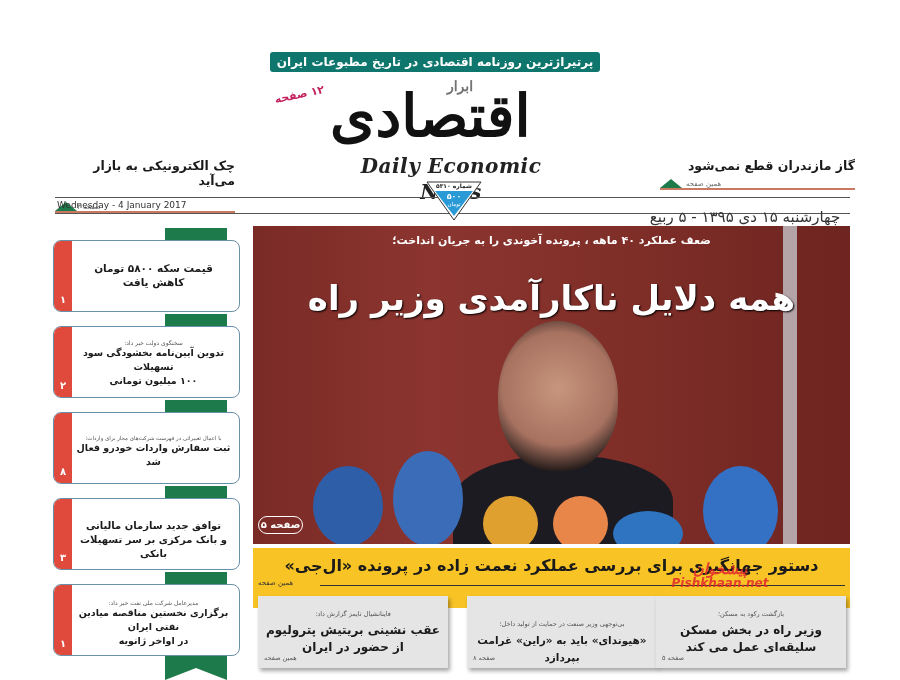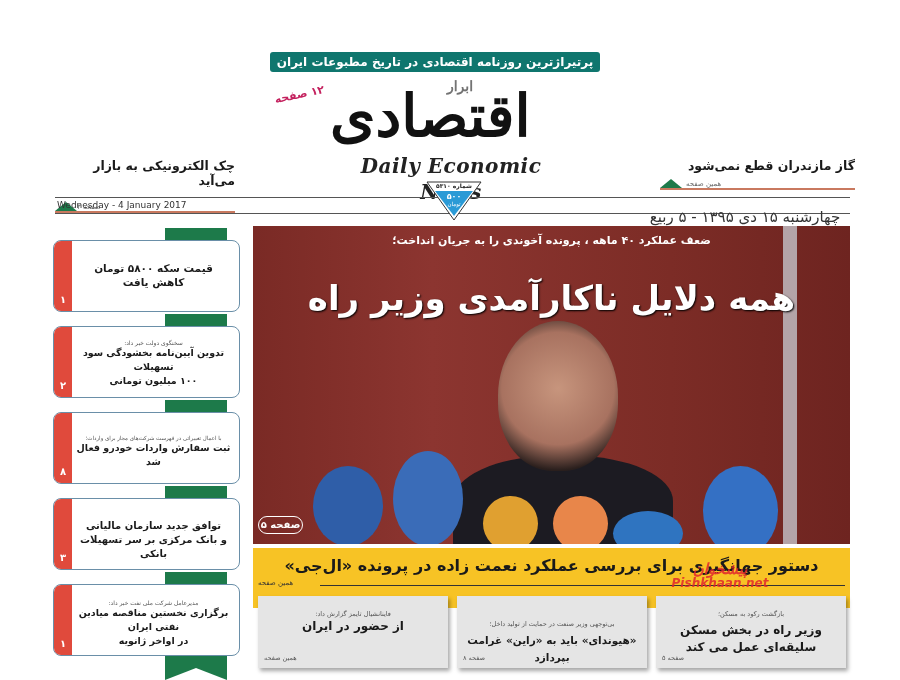--- a/index.html
+++ b/index.html
@@ -227,25 +227,26 @@
 <div class="abs yellow-headline rtl">دستور جهانگیری برای بررسی عملکرد نعمت زاده در پرونده «ال‌جی»</div>
 <div class="abs yellow-rule"></div>
 <div class="abs yellow-page rtl">همین صفحه</div>
 <div class="abs watermark">
   <div style="font-size:15px;">پیشخوان</div>
   <div style="font-size:12px;margin-top:-2px;">Pishkhaan.net</div>
 </div>
 
 <div class="abs card rtl" style="left:258px;top:596px;width:190px;height:72px;">
   <div class="card-kicker">فاینانشیال تایمز گزارش داد:</div>
+  <div class="card-title">عقب نشینی بریتیش پترولیوم</div>
   <div class="card-title" style="margin-top:0;">از حضور در ایران</div>
   <div class="card-page">همین صفحه</div>
 </div>
 
-<div class="abs card rtl" style="left:457px;top:596px;width:190px;height:72px;">
+<div class="abs card rtl" style="left:467px;top:596px;width:190px;height:72px;">
   <div class="card-kicker" style="margin-top:24px;">بی‌توجهی وزیر صنعت در حمایت از تولید داخل؛</div>
   <div class="card-title" style="font-size:10.5px;">«هیوندای» باید به «راین» غرامت بپردازد</div>
   <div class="card-page">صفحه ۸</div>
 </div>
 
 <div class="abs card rtl" style="left:656px;top:596px;width:190px;height:72px;">
   <div class="card-kicker">بازگشت رکود به مسکن؛</div>
   <div class="card-title">وزیر راه  در بخش مسکن</div>
   <div class="card-title" style="margin-top:0;">سلیقه‌ای عمل می کند</div>
   <div class="card-page">صفحه ۵</div>

